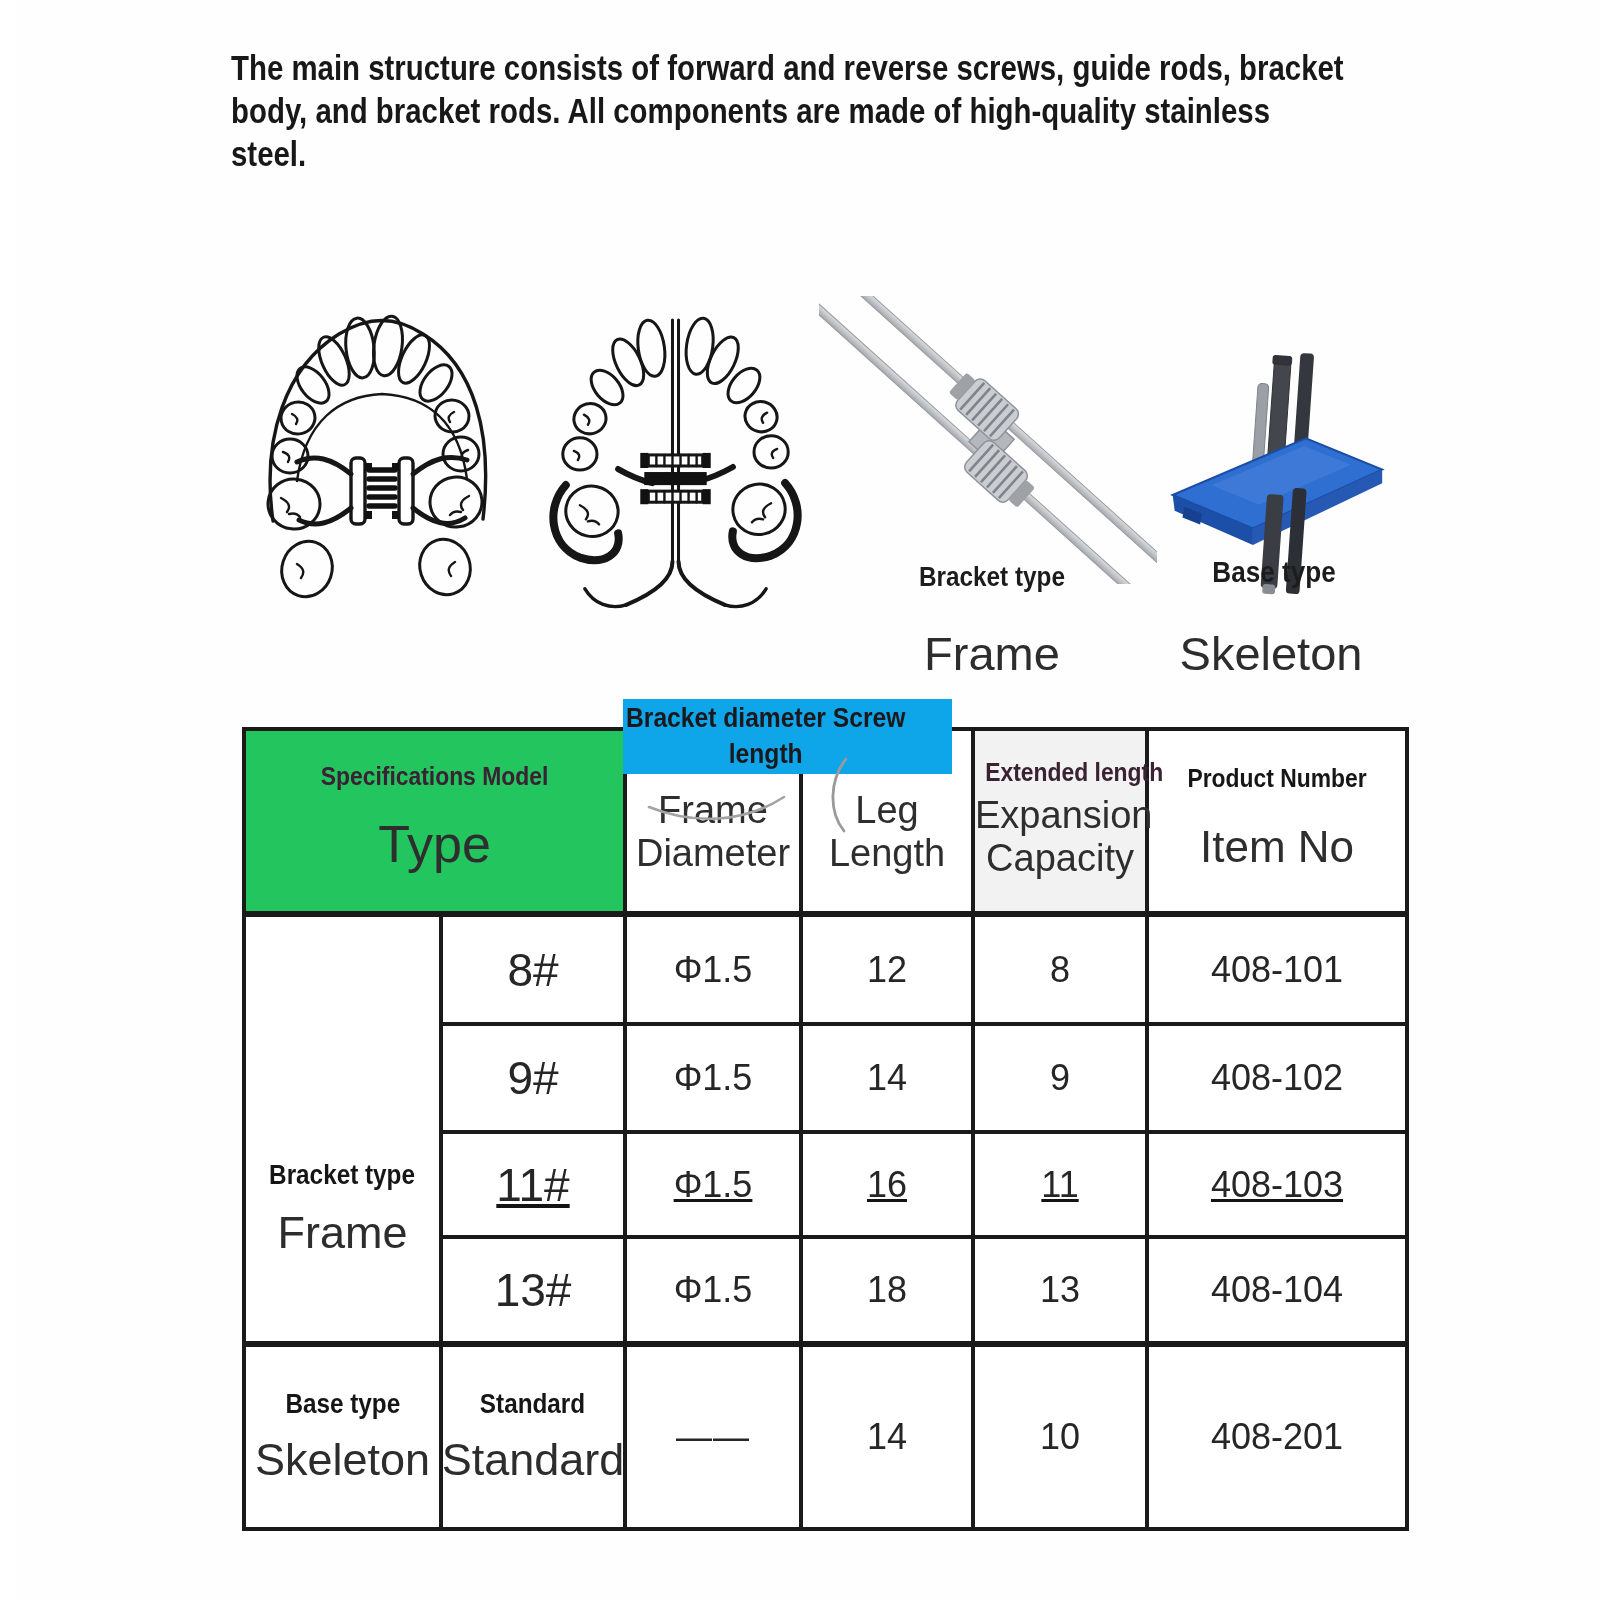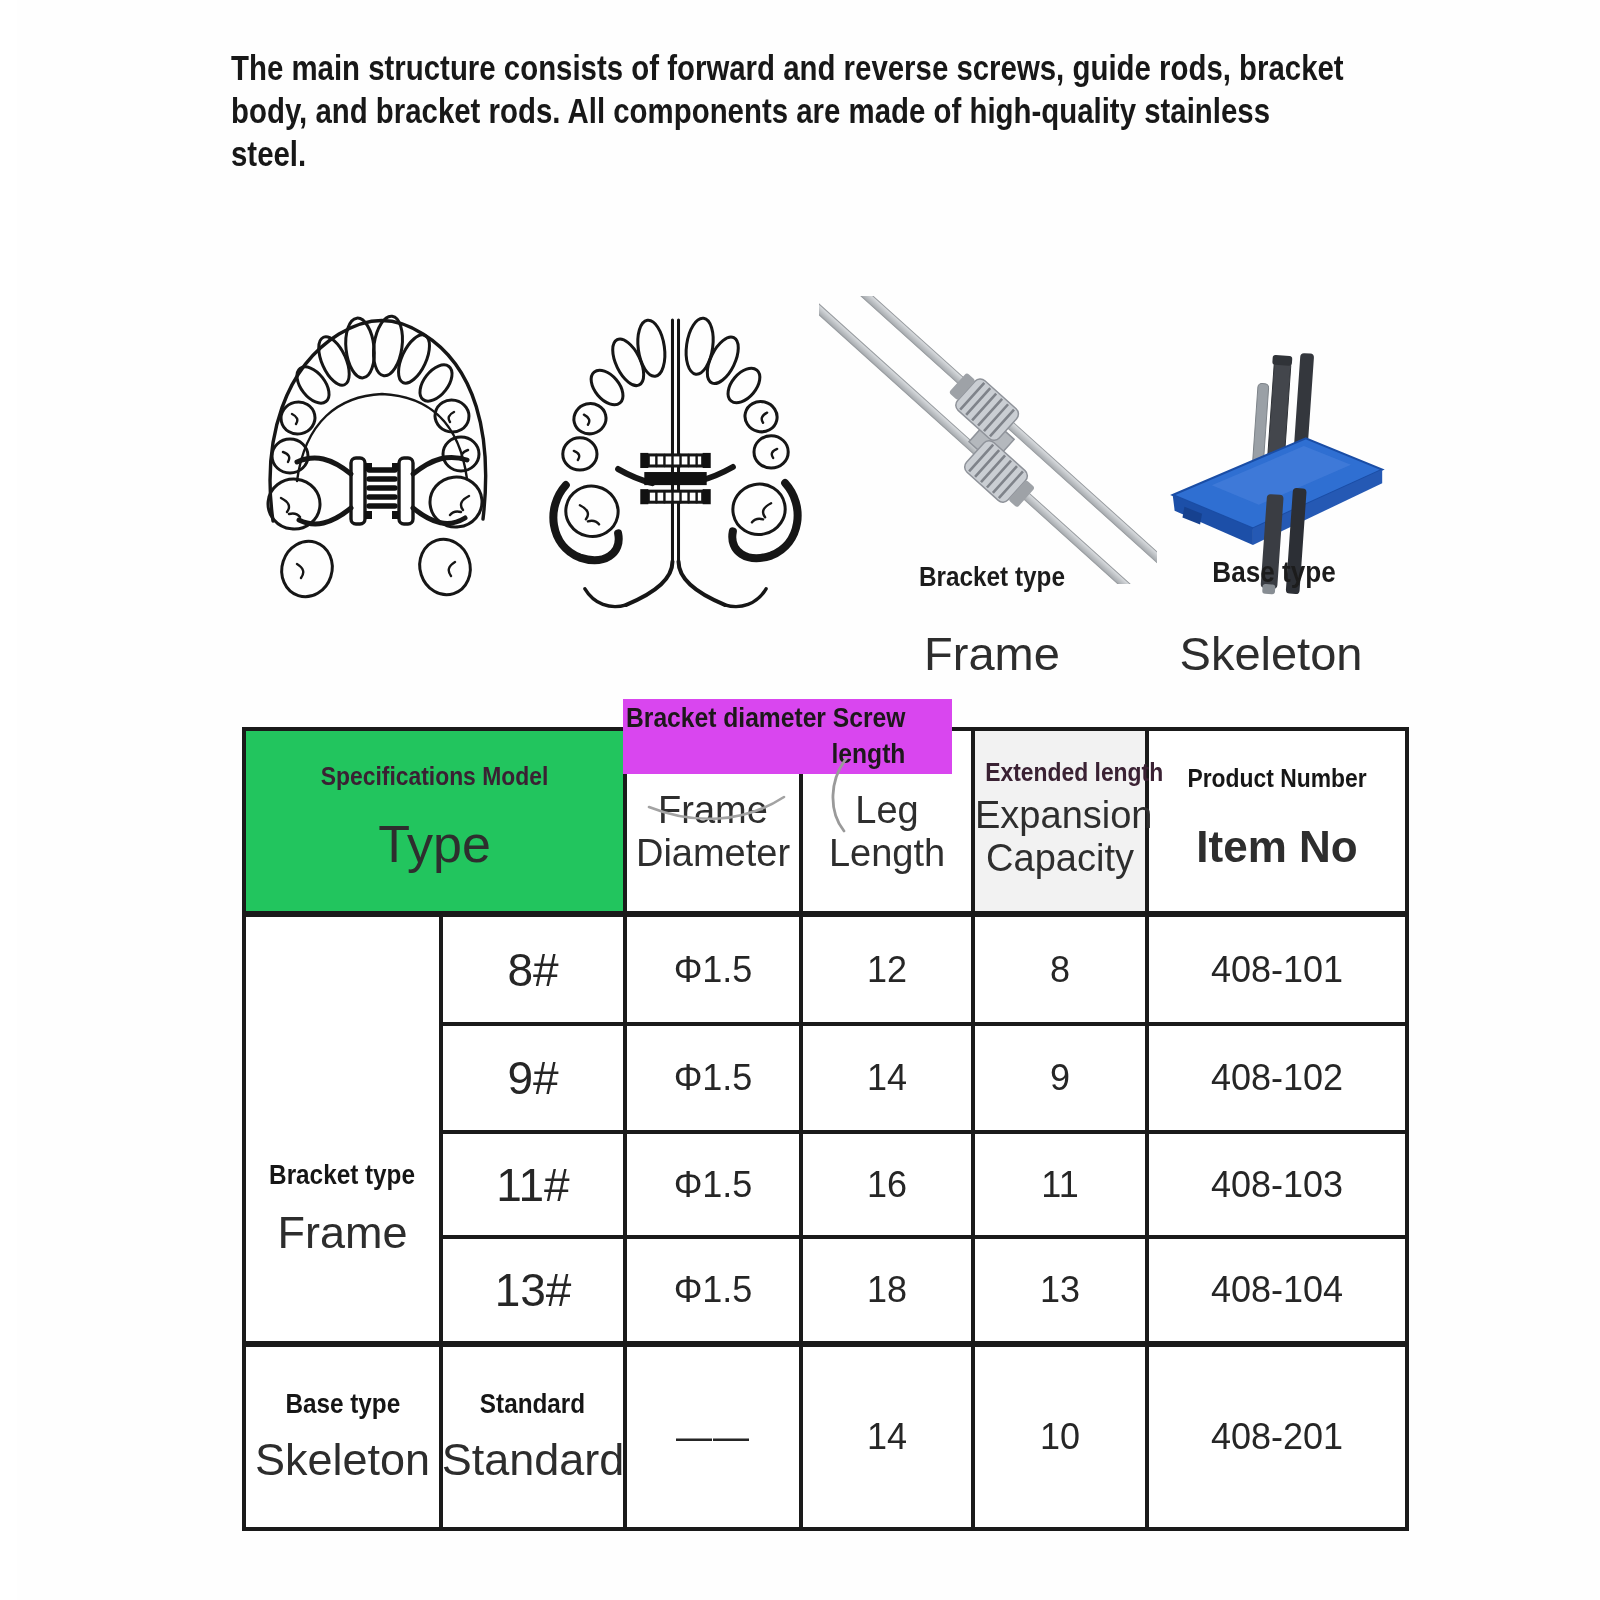--- a/index.html
+++ b/index.html
@@ -25,35 +25,35 @@
   table.spec{border-collapse:collapse;table-layout:fixed;width:1163px;background:#fff;}
   table.spec th,table.spec td{border:4px solid #1a1a1a;padding:0;vertical-align:middle;
                               text-align:center;overflow:visible;}
   table.spec thead th{border-bottom:6px solid #1a1a1a;vertical-align:top;position:relative;}
   tr.base-row td{border-top:6px solid #1a1a1a;}
 
   .hdr-small{font-size:26px;font-weight:700;color:#161616;transform:scaleX(.88);transform-origin:center;white-space:nowrap;}
   .hdr-small.maroon{color:#3a2133;}
   .light-lg{font-size:38px;font-weight:400;color:#2e2e2e;line-height:43px;}
   .type-big{font-size:52px;font-weight:400;color:#2e2e2e;text-align:center;}
-  .itemno-big{font-size:44px;font-weight:700;color:#2e2e2e;}
+  .itemno-big{font-size:44px;font-weight:400;color:#2e2e2e;}
   td.val{font-size:36px;font-weight:400;color:#262626;}
   td.typecol{font-size:46px;font-weight:400;color:#262626;}
 
   .th1-spec{margin-top:30px;}
   .th1-type{margin-top:22px;}
   .th2-body{margin-top:58px;}
   .th3-body{margin-top:58px;}
   .th4-small{margin-top:26px;}
   .th4-body{margin-top:6px;}
   .th5-small{margin-top:32px;}
   .th5-body{margin-top:28px;}
 
-  .overflow-label{position:absolute;top:-32px;left:-4px;z-index:6;background:#d946ef;
-                  text-align:right;padding:1px 8px 2px 3px;}
+  .overflow-label{position:absolute;top:-32px;left:-4px;z-index:6;background:#0ea5e9;
+                  text-align:center;padding:1px 8px 2px 3px;}
   .overflow-label .ol-ln{white-space:nowrap;font-size:28px;line-height:36px;font-weight:700;
                          color:#1d181b;transform:scaleX(.88);transform-origin:0 0;}
 
   .group-cell{vertical-align:top !important;}
   .group-inner{padding-top:243px;display:flex;flex-direction:column;align-items:center;gap:16px;}
   .group-small{font-size:27px;font-weight:700;color:#161616;transform:scaleX(.9);white-space:nowrap;}
   .group-big{font-size:45px;font-weight:400;color:#2d2d2d;}
   .stack2{display:flex;flex-direction:column;align-items:center;gap:14px;}
   .dash{font-size:40px;color:#2a2a2a;letter-spacing:1px;}
 
@@ -266,21 +266,21 @@
           <td class="val">8</td>
           <td class="val">408-101</td>
         </tr>
         <tr style="height:108px;">
           <td class="typecol">9#</td>
           <td class="val">Φ1.5</td>
           <td class="val">14</td>
           <td class="val">9</td>
           <td class="val">408-102</td>
         </tr>
-        <tr style="height:105px;">
+        <tr style="height:105px;text-decoration:underline;">
           <td class="typecol">11#</td>
           <td class="val">Φ1.5</td>
           <td class="val">16</td>
           <td class="val">11</td>
           <td class="val">408-103</td>
         </tr>
         <tr style="height:107px;">
           <td class="typecol">13#</td>
           <td class="val">Φ1.5</td>
           <td class="val">18</td>

